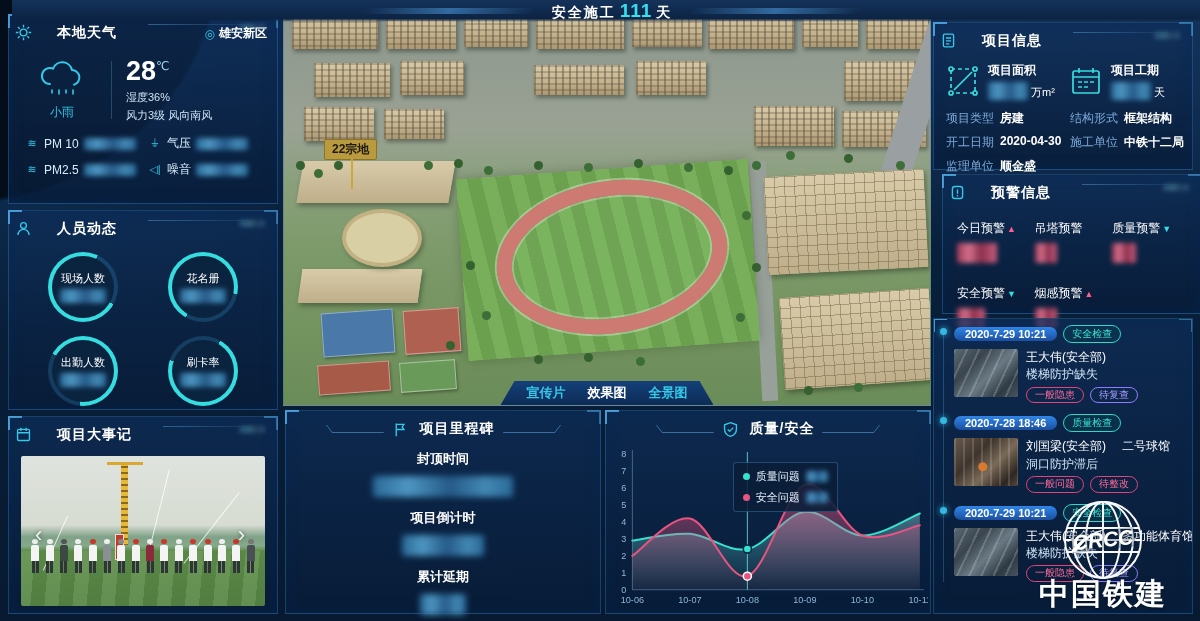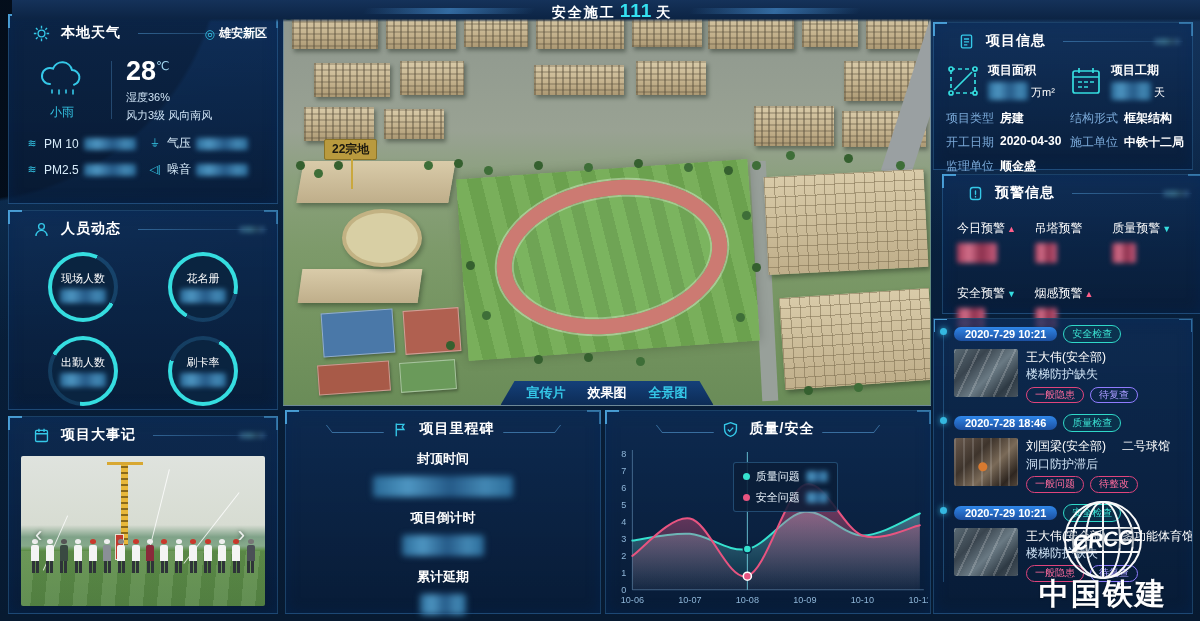--- a/index.html
+++ b/index.html
@@ -18,21 +18,21 @@
   .panel {
     position:absolute;
     background:linear-gradient(180deg, rgba(16,48,92,.66), rgba(8,28,56,.82));
     border:1px solid rgba(64,140,200,.32);
     box-shadow:0 0 14px rgba(0,40,90,.45) inset;
   }
   .panel::before { content:''; position:absolute; left:-1px; top:-1px; width:12px; height:12px;
     border-top:2px solid rgba(90,190,250,.75); border-left:2px solid rgba(90,190,250,.75); }
   .panel::after  { content:''; position:absolute; right:-1px; top:-1px; width:12px; height:12px;
     border-top:2px solid rgba(90,190,250,.45); border-right:2px solid rgba(90,190,250,.45); }
-  .p-head { display:flex; align-items:center; gap:11px; padding:9px 12px 4px 24px; }
+  .p-head { display:flex; gap:25px; padding:9px 12px 4px 6px; }
   .p-title { font-size:14px; font-weight:bold; color:#fff; letter-spacing:1px; white-space:nowrap; }
   .p-line { flex:1; height:1px; background:linear-gradient(90deg, rgba(90,170,230,.45), rgba(90,170,230,.05)); margin-left:6px; }
   .smudge { width:26px; height:7px; border-radius:2px; margin-left:-40px; opacity:.5;
     background:linear-gradient(90deg,#3e6f98,#59a 40%,#356 70%,#47a); filter:blur(2px); }
   .hicon { width:17px; height:17px; flex:0 0 auto; color:#35c8e8; }
   .hicon svg { width:100%; height:100%; display:block; }
 
   
   .chip { display:inline-block; border-radius:2px; filter:blur(2.6px);
     background:linear-gradient(90deg,#2a6a98,#4e96c2 25%,#255a88 55%,#4388b4 80%,#2a6a98); }

